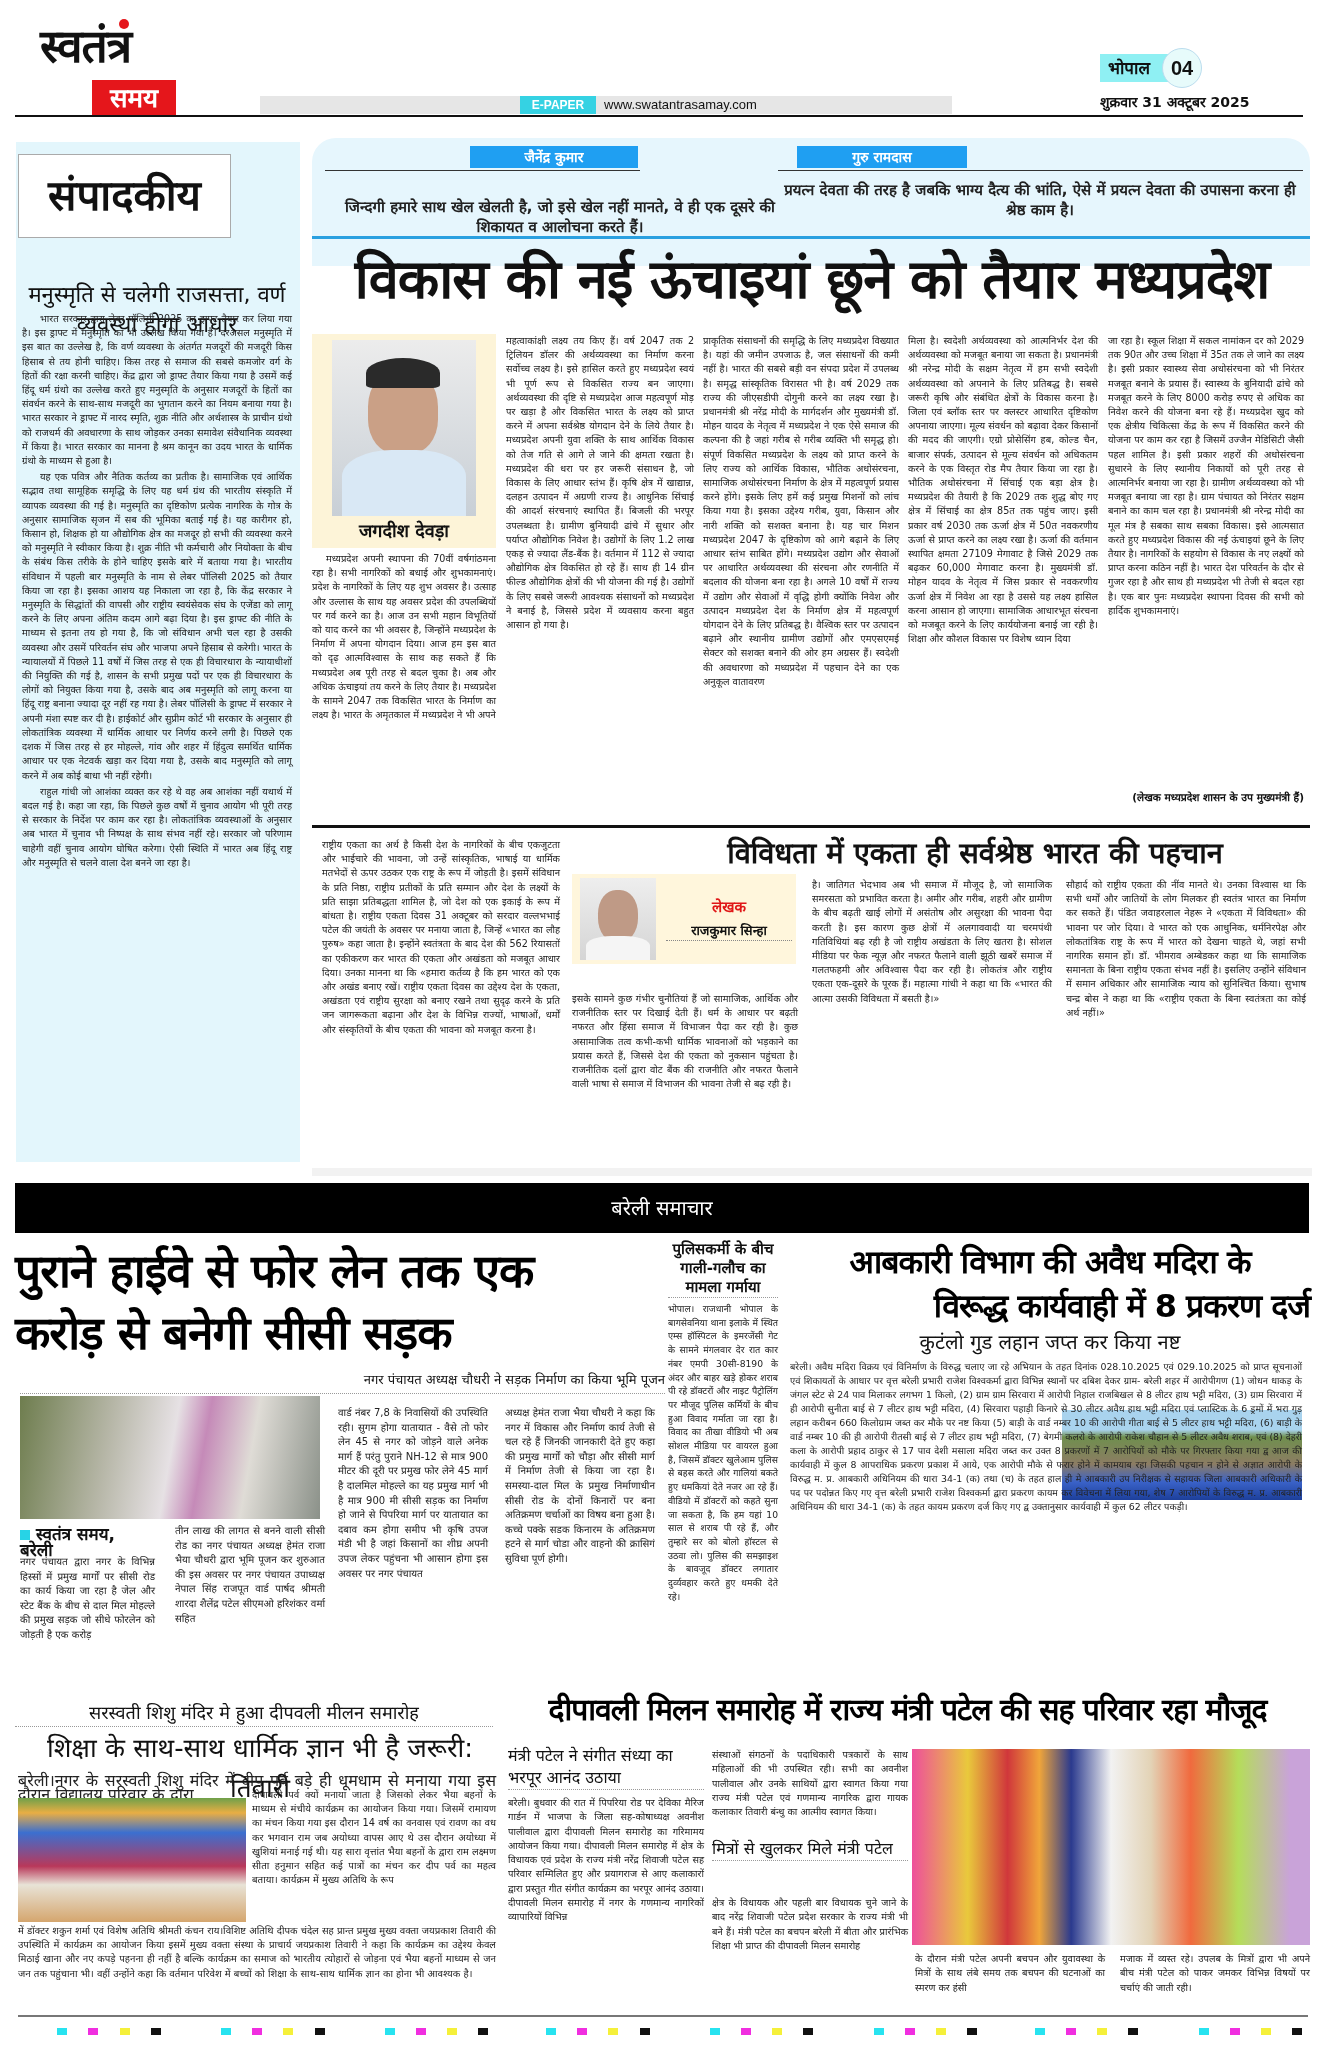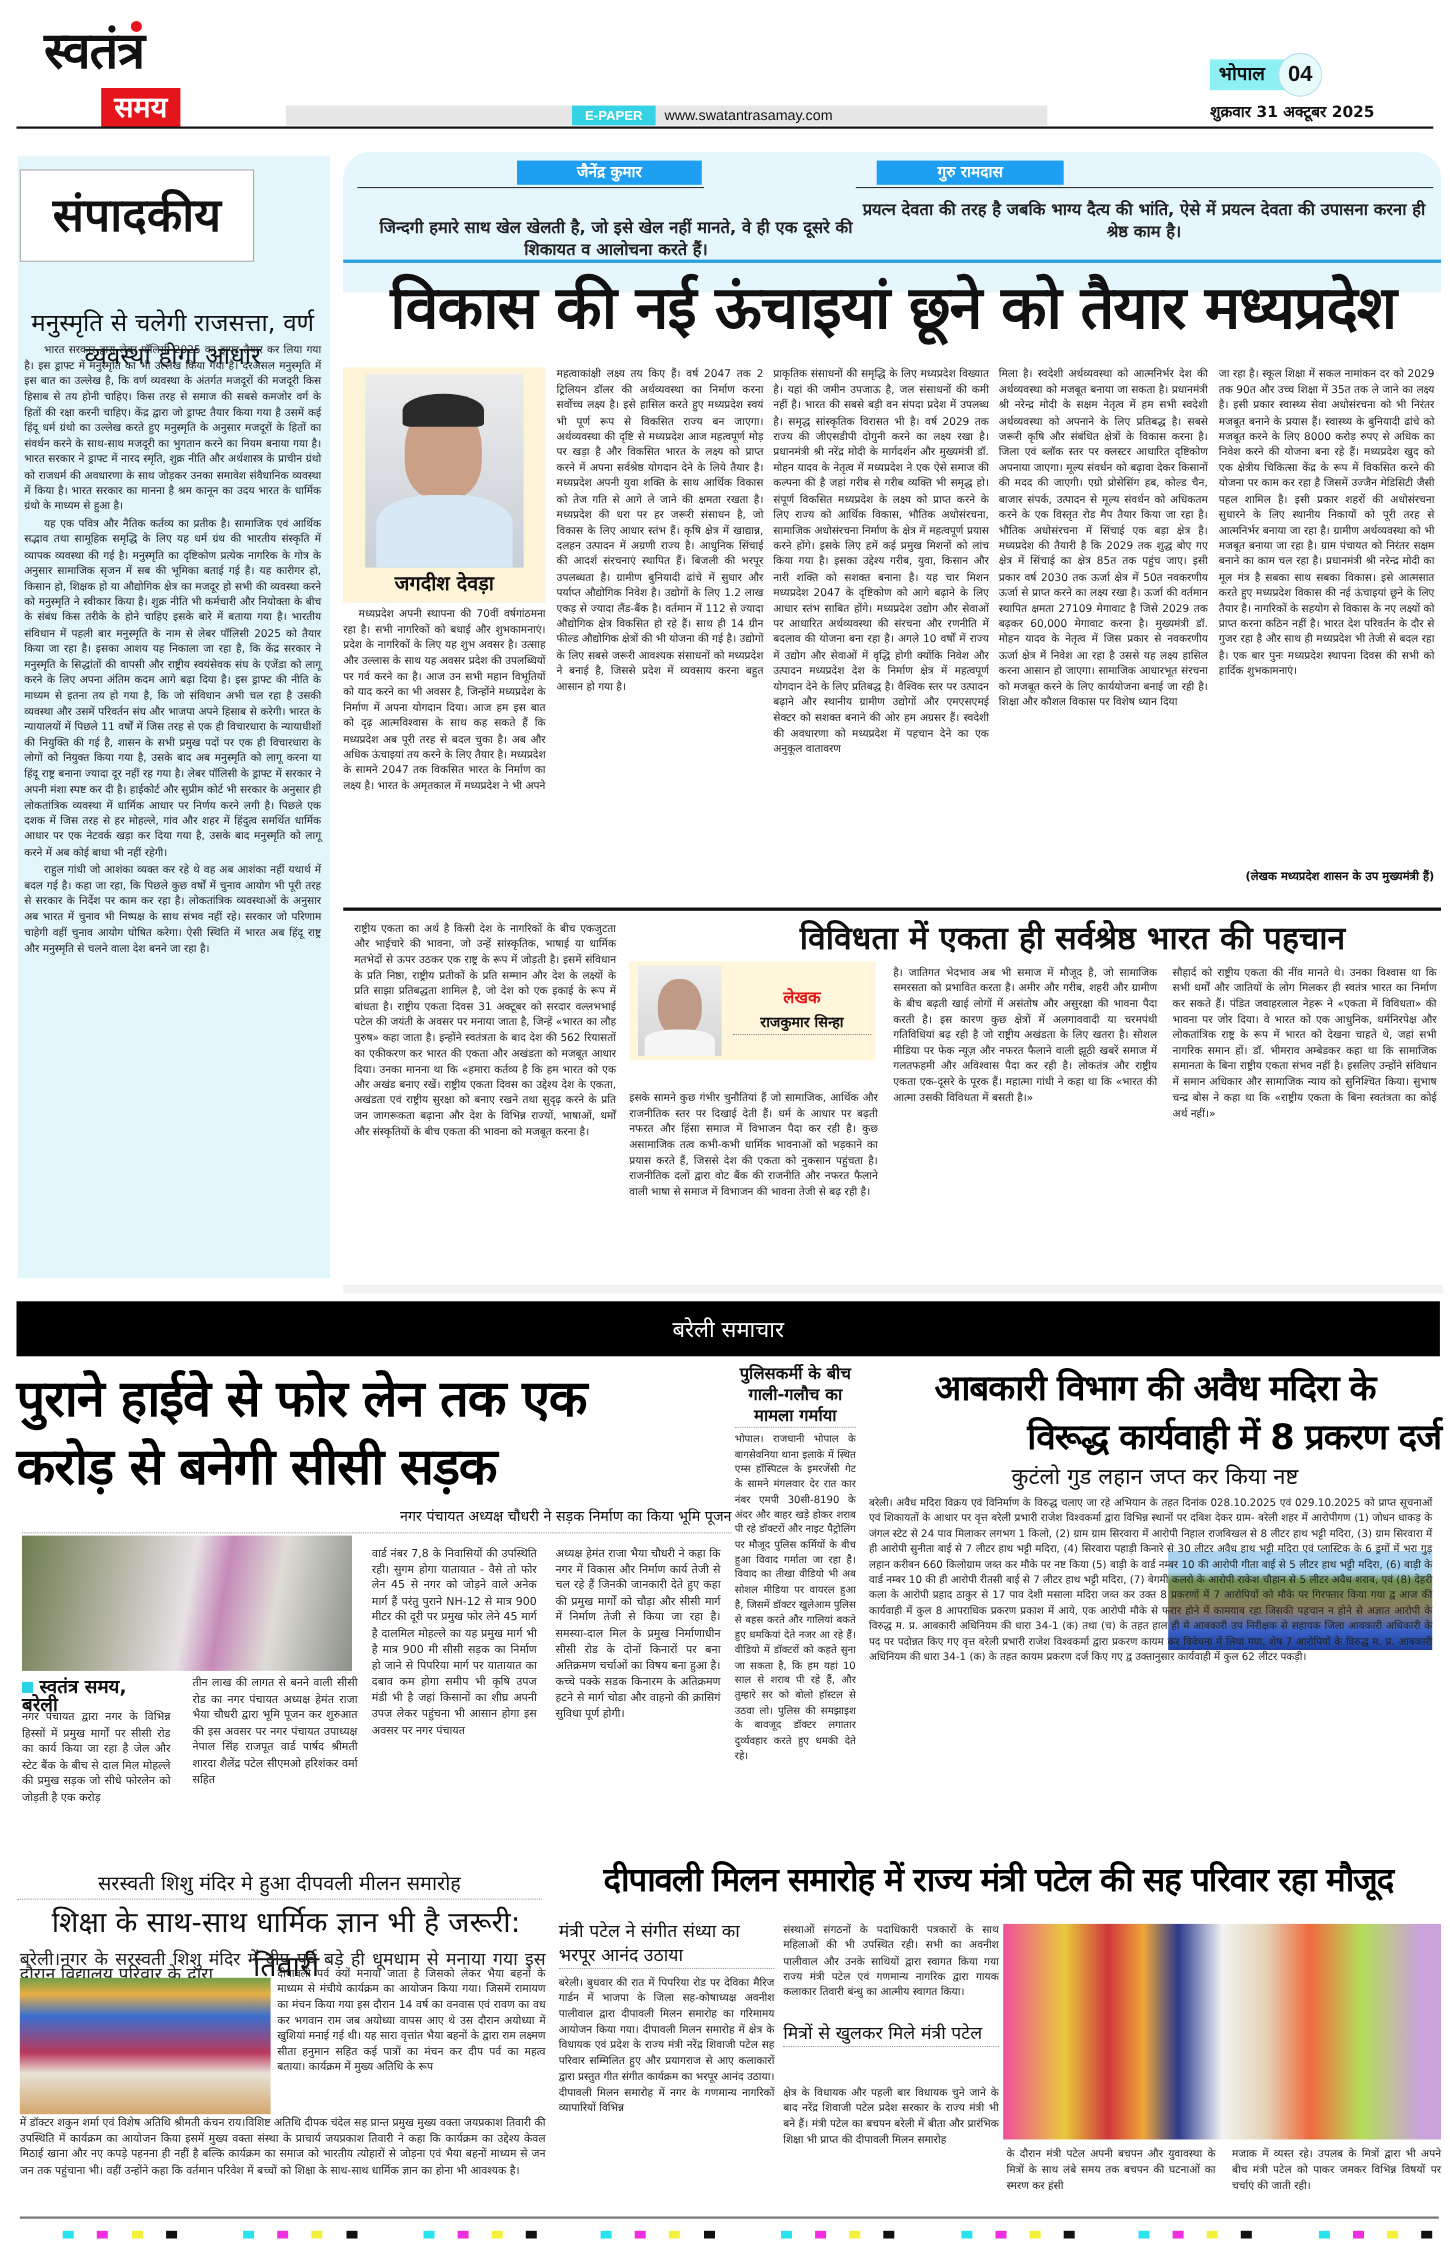--- a/index.html
+++ b/index.html
@@ -1,20 +1,20 @@
 <!DOCTYPE html>
 <html><head>
 <meta charset="utf-8">
 <style>
 *{box-sizing:border-box;margin:0;padding:0}
 body{width:1318px;height:2047px;background:#fff;font-family:"DejaVu Sans",sans-serif;color:#111;position:relative;overflow:hidden}
 .abs{position:absolute}
 .masthead{left:0;top:0;width:1318px;height:118px}
 .logo-top{left:40px;top:20px;font-size:46px;font-weight:bold;line-height:52px;letter-spacing:-1px;font-family:"DejaVu Sans",sans-serif}
-.logo-sub{left:92px;top:80px;width:72px;height:36px;background:#e5161b;color:#fff;font-size:26px;font-weight:bold;text-align:center;line-height:36px}
+.logo-sub{left:92px;top:80px;width:84px;height:36px;background:#e5161b;color:#fff;font-size:26px;font-weight:bold;text-align:center;line-height:36px}
 .logo-dot{left:119px;top:19px;width:10px;height:10px;border-radius:50%;background:#e5161b}
 .mast-title{left:520px;top:28px;font-size:52px;color:#444;line-height:60px;font-family:"DejaVu Sans",sans-serif;letter-spacing:1px}
 .mast-bar{left:260px;top:96px;width:692px;height:18px;background:#e6e6e6}
 .epaper{left:520px;top:96px;width:76px;height:18px;background:#35d2e3;color:#fff;font-size:12px;font-weight:bold;text-align:center;line-height:18px;font-family:"Liberation Sans",sans-serif}
 .url{left:604px;top:96px;font-size:13px;line-height:18px;font-family:"Liberation Sans",sans-serif}
 .city-box{left:1100px;top:54px;width:94px;height:28px;background:#8ff0f3}
 .city{left:1108px;top:56px;font-size:17px;font-weight:bold;line-height:24px}
 .pageno{left:1162px;top:48px;width:40px;height:40px;border-radius:50%;background:#e7fbfb;border:1px solid #bde;font-size:20px;font-weight:bold;text-align:center;line-height:38px;font-family:"Liberation Sans",sans-serif}
 .date{left:1100px;top:92px;font-size:14px;font-weight:bold;line-height:20px}
 .mast-rule{left:15px;top:115px;width:1288px;height:2px;background:#111}

